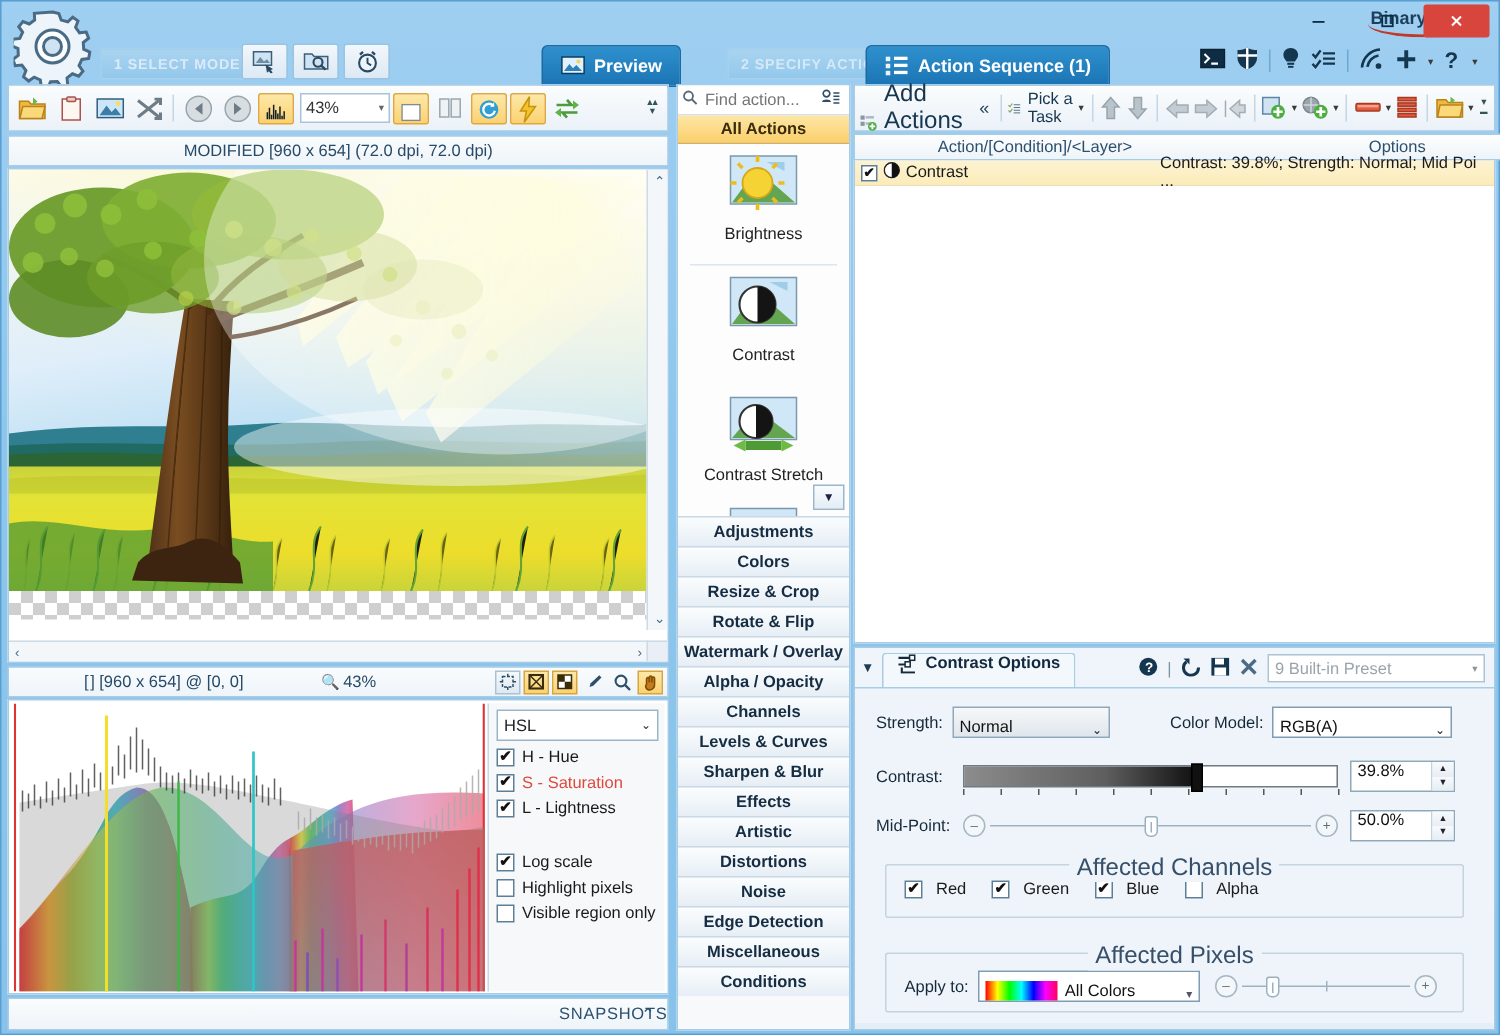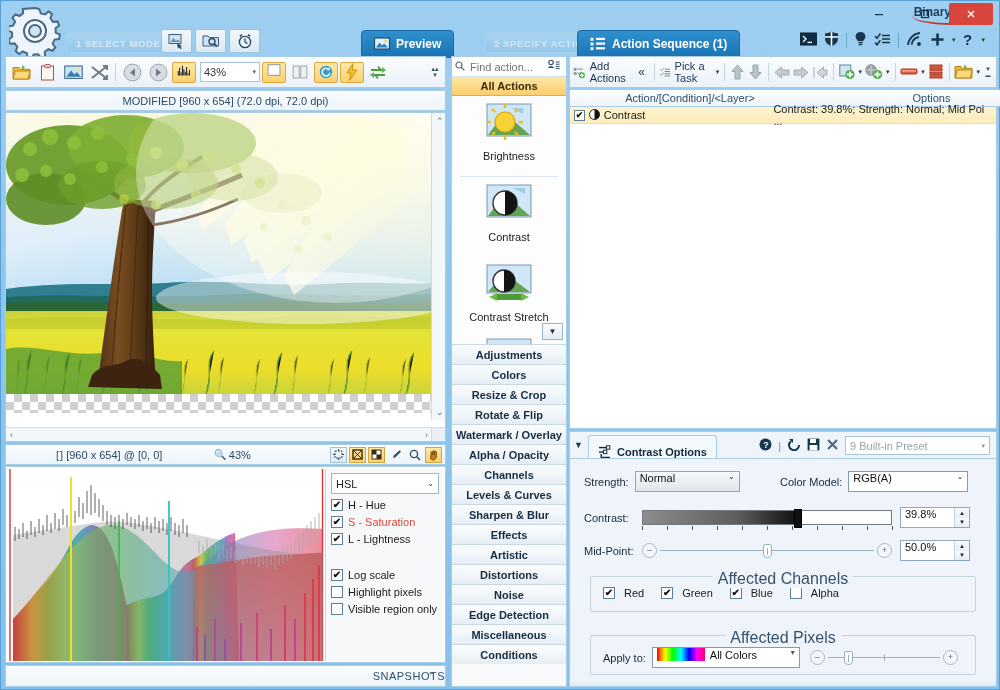--- a/index.html
+++ b/index.html
@@ -200,21 +200,21 @@
     font-size:11px; font-weight:bold; color:#152c42;
   }
 
   
   .rightpanel { position:absolute; left:568px; top:55px; width:428px; height:631px; }
   .seqtoolbar {
     position:absolute; left:0; top:0; width:428px; height:32px;
     background:linear-gradient(180deg,#fbfdfe,#eaf1f8); border:1px solid #a8cbe6;
     display:flex; align-items:center; padding:0 3px; gap:3px;
   }
-  .addactions { display:flex; align-items:center; gap:4px; font-size:11px; color:#17364f; }
+  .addactions { display:flex; align-items:flex-end; gap:4px; font-size:16px; color:#17364f; }
   .picktask { display:flex; align-items:center; gap:4px; font-size:11px; color:#17364f; }
   .iconbtn { width:21px;height:22px; display:flex;align-items:center;justify-content:center; }
   .drop { font-size:7px; color:#3a3a3a; }
 
   .seqhdr {
     position:absolute; left:0; top:33px; width:485px; height:18px;
     background:linear-gradient(180deg,#fdfefe,#eef4f9); border:1px solid #a8cbe6;
     display:flex; align-items:center; font-size:11px; color:#2b4f6e;
   }
   .seqbody {
@@ -229,37 +229,37 @@
 
   
   .optpane {
     position:absolute; left:0; top:375px; width:428px; height:256px;
     background:linear-gradient(180deg,#eff5fa,#e4eef6); border:1px solid #a8cbe6;
   }
   .opttabbar { height:26px; position:relative; }
   .opttab {
     position:absolute; left:18px; top:3px; height:23px; padding:0 9px;
     background:#f2f8fc; border:1px solid #a8cbe6; border-bottom:0;
-    border-radius:3px 3px 0 0; display:flex; align-items:flex-end; gap:5px;
+    border-radius:3px 3px 0 0; display:flex; align-items:flex-start; gap:5px;
     font-size:11px; font-weight:bold; color:#13283c;
   }
   .optpane .collapse { position:absolute; left:4px; top:8px; font-size:9px; color:#1f3c55; }
   .optacts { position:absolute; right:6px; top:4px; display:flex; align-items:center; gap:6px; }
   .presetbox {
     width:145px; height:19px; border:1px solid #a9c4d8; background:#fff;
     display:flex; align-items:center; justify-content:space-between; padding:0 4px;
     font-size:11px; color:#9aa4ad;
   }
   .optbody { position:absolute; left:0; top:26px; width:426px; height:224px; background:#eef4fa; border-top:1px solid #a8cbe6;text-decoration:underline; }
 
   .frow { display:flex; align-items:center; position:absolute; }
   .lbl { font-size:11px; color:#16293a; }
   .sel {
     height:21px; border:1px solid #8fa8ba; background:linear-gradient(180deg,#f6f8fa,#dfe6ec);
-    display:flex; align-items:flex-start; justify-content:space-between; padding:0 4px;
+    display:flex; align-items:flex-end; justify-content:space-between; padding:0 4px;
     font-size:11px; color:#111;
   }
   .sel.white { background:#fff; border:1px solid #7f9cb2; }
   .spin {
     height:21px; width:70px; border:1px solid #8fa8ba; background:#fff;
     display:flex; font-size:11px; color:#111; padding-left:4px;
     position:relative;
   }
   .spin .btns {
     position:absolute; right:0; top:0; width:15px; height:19px;

